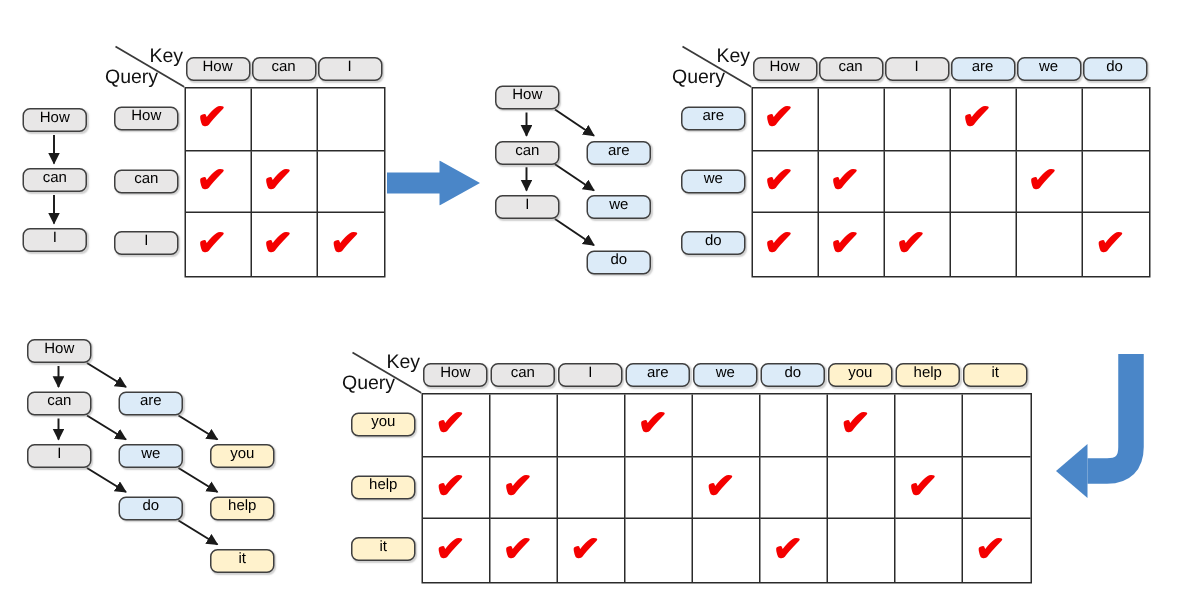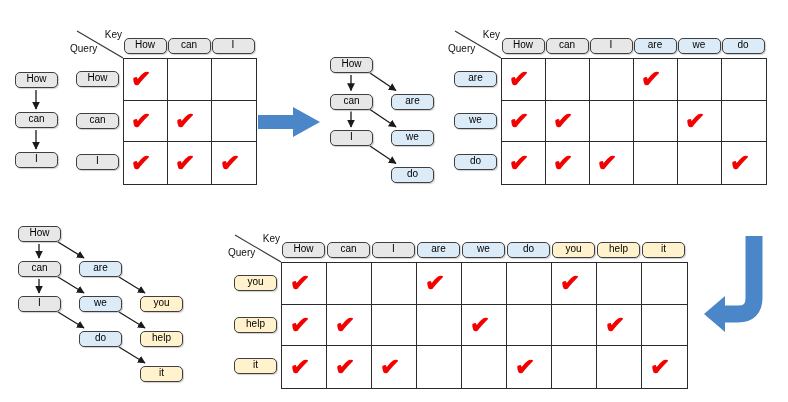--- a/index.html
+++ b/index.html
@@ -8,21 +8,21 @@
     font-family:"Liberation Sans",sans-serif;overflow:hidden;
   }
   .tree,.matrix{position:absolute;}
   .tree svg{position:absolute;left:0;top:0;}
   .tok{
     position:absolute;width:43px;height:16px;box-sizing:border-box;
     border:1.5px solid var(--box-border,#3f3f3f);border-radius:5px;
     font-size:10px;line-height:12.5px;text-align:center;color:#000;
     background:#eee;box-shadow:1px 1px 1px rgba(120,120,120,.35);
   }
-  .corner{position:absolute;left:0;top:0;width:53px;height:28px;font-size:10px;color:#111;text-decoration:underline;}
+  .corner{position:absolute;left:0;top:0;width:53px;height:28px;font-size:13px;color:#111;text-decoration:underline;}
   .corner svg{position:absolute;left:0;top:0;}
   .klabel{position:absolute;right:1px;top:-1px;}
   .qlabel{position:absolute;left:0;top:13px;}
   .grid{
     position:absolute;display:grid;grid-auto-rows:41.5px;
     border:1.8px solid var(--grid-border,#2b2b2b);background:#fff;
   }
   .cell{
     box-sizing:border-box;
     border-right:1.4px solid var(--grid-border,#2b2b2b);

